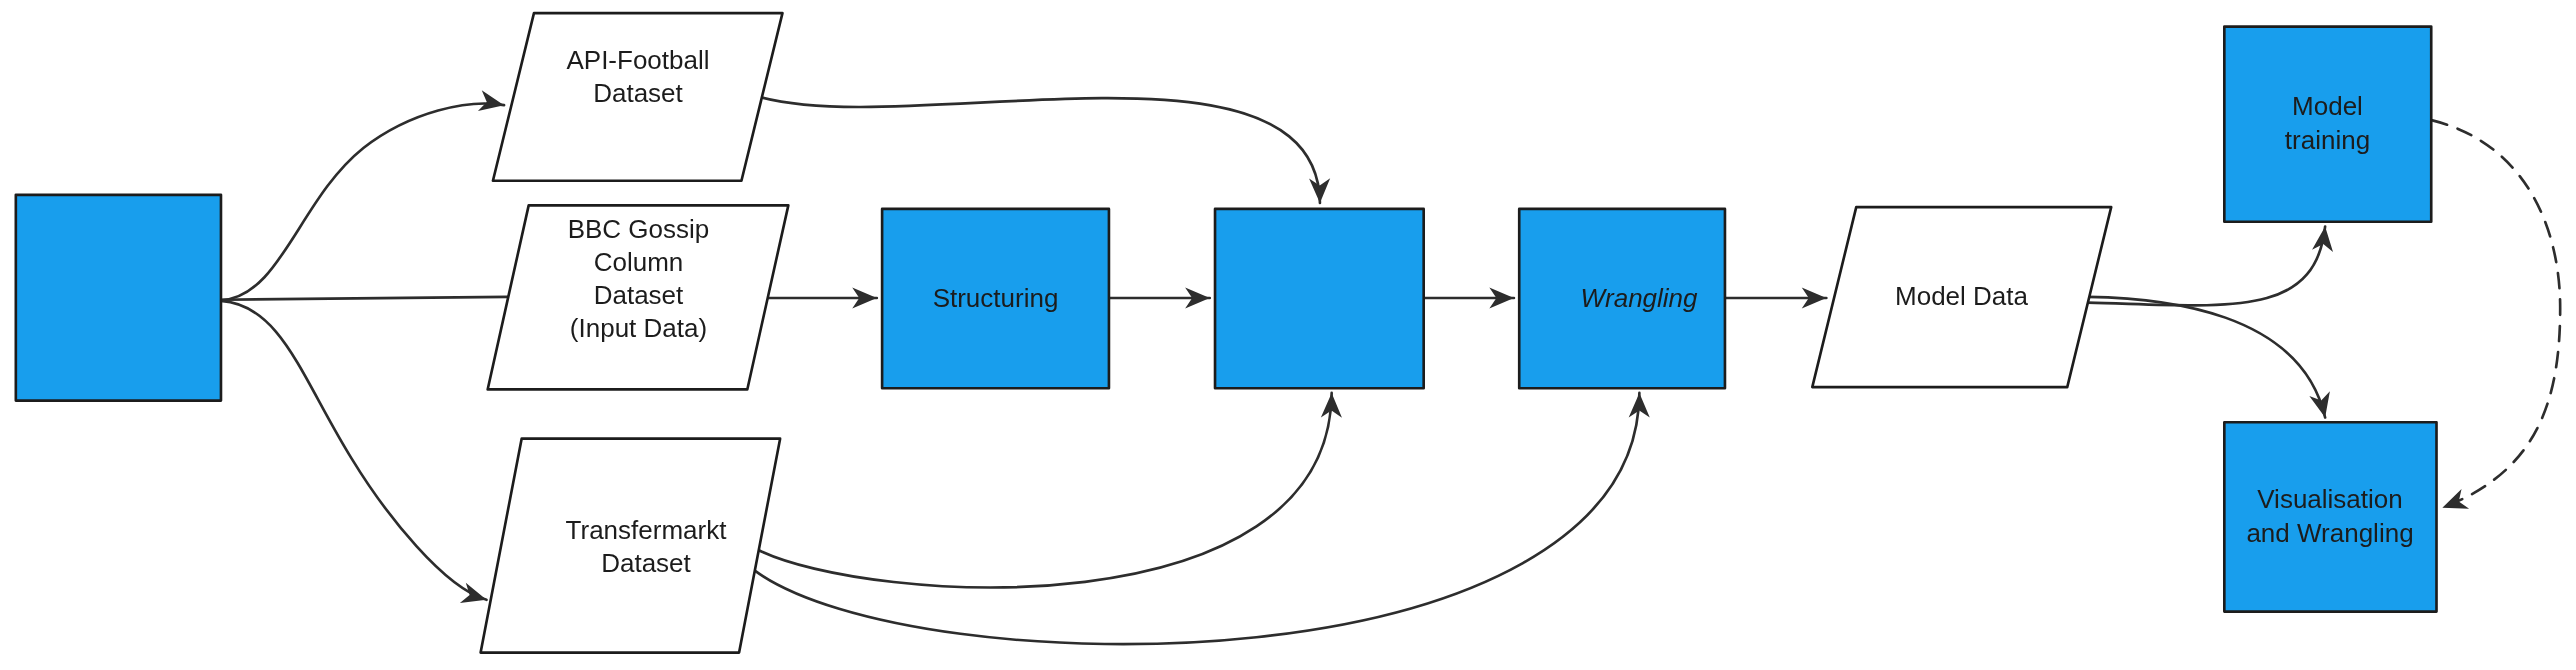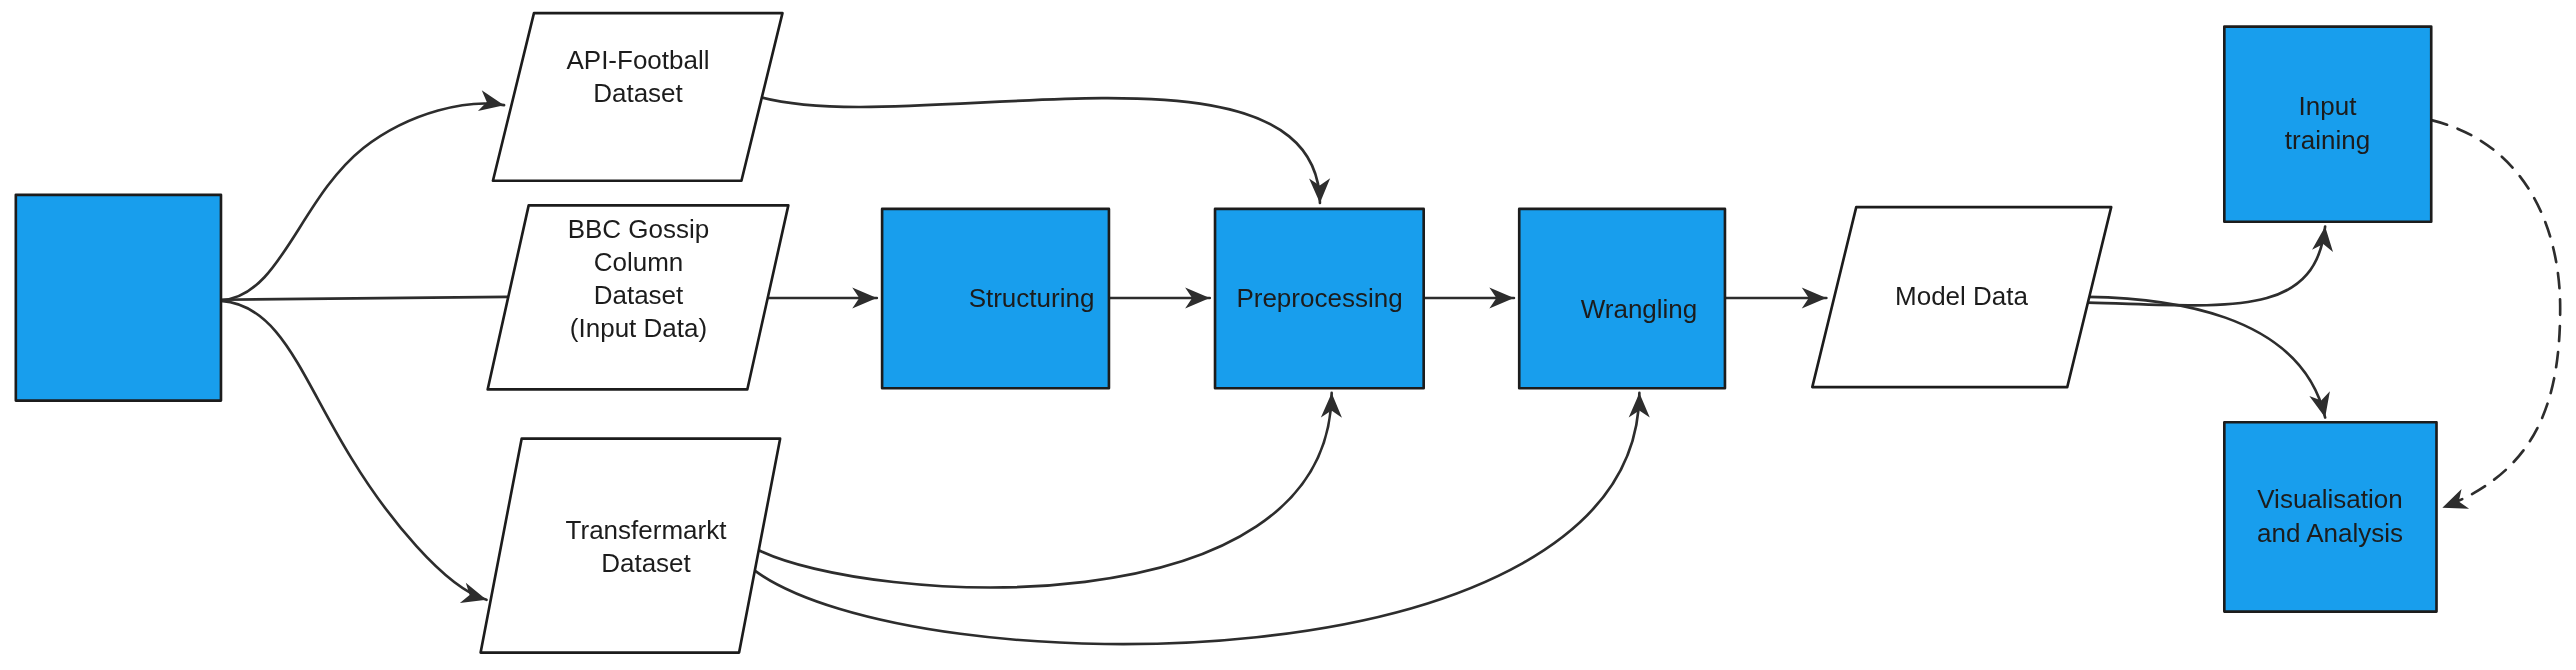--- a/index.html
+++ b/index.html
@@ -122,27 +122,26 @@
 Dataset</div>
 
   <div class="node-label" style="left:488px;  top:187px; width:301px; height:184px;">BBC Gossip
 Column
 Dataset
 (Input Data)</div>
 
   <div class="node-label" style="left:496px;  top:438px; width:300px; height:218px;">Transfermarkt
 Dataset</div>
 
-  <div class="node-label" style="left:882px; top:209px; width:227px; height:179px;padding-left:36px;">Structuring</div>
+  <div class="node-label" style="left:882px; top:209px; width:227px; height:179px;">Structuring</div>
 
-  <div class="node-label" style="left:1215px; top:209px; width:209px; height:179px;">Preprocessing</div>
 
-  <div class="node-label" style="left:1519px; top:220px; width:240px; height:179px;">Wrangling</div>
+  <div class="node-label" style="left:1519px; top:209px; width:240px; height:179px;font-style:italic;">Wrangling</div>
 
   <div class="node-label" style="left:1812px; top:207px; width:299px; height:180px;">Model Data</div>
 
-  <div class="node-label" style="left:2224px; top:26px;  width:207px; height:195px;">Input
+  <div class="node-label" style="left:2224px; top:26px;  width:207px; height:195px;">Model
 training</div>
 
   <div class="node-label" style="left:2224px; top:422px; width:212px; height:189px;">Visualisation
-and Analysis</div>
+and Wrangling</div>
 </div>
 
 
 </body></html>

